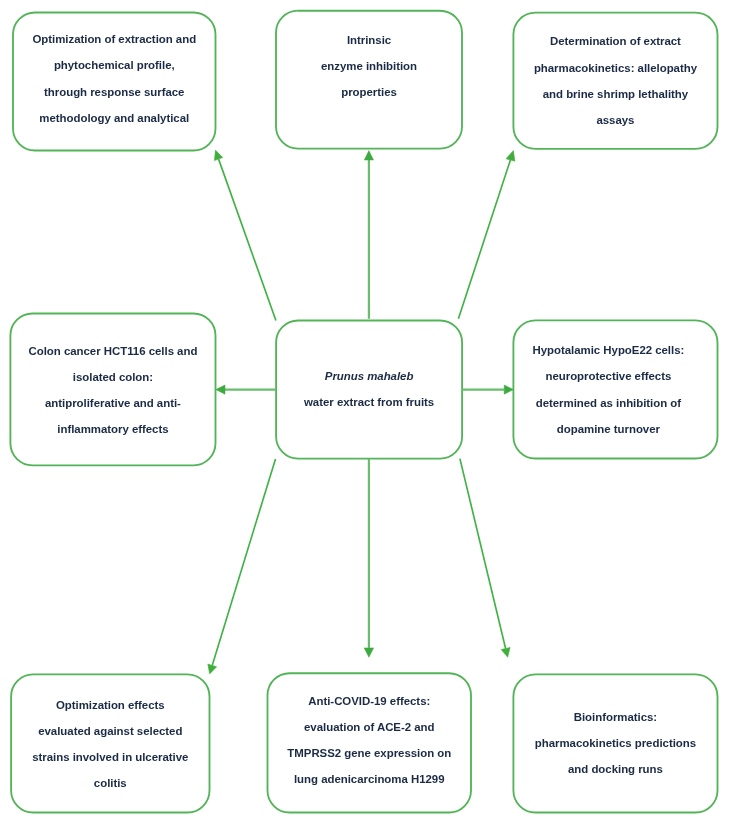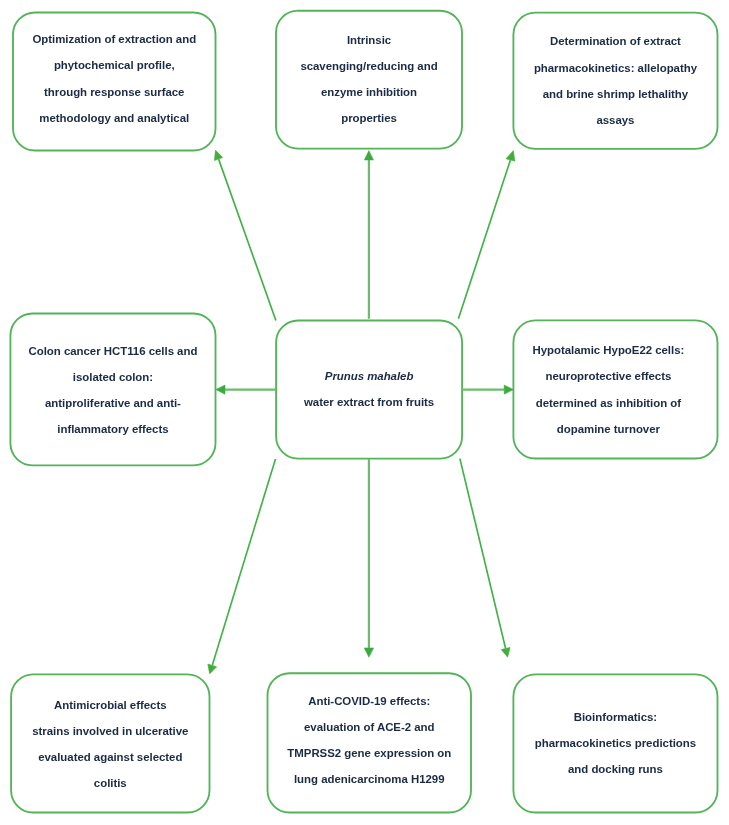--- a/index.html
+++ b/index.html
@@ -92,21 +92,20 @@
       <span class="line">Optimization of extraction and</span>
       <span class="line">phytochemical profile,</span>
       <span class="line">through response surface</span>
       <span class="line">methodology and analytical</span>
     </div>
   </div>
 
   <div class="node" style="left:276px; top:10.7px; width:186px; height:137.9px;">
     <div class="txt" style="top:15.9px;">
       <span class="line">Intrinsic</span>
-      <span class="line">scavenging/reducing and</span>
       <span class="line">enzyme inhibition</span>
       <span class="line">properties</span>
     </div>
   </div>
 
   <div class="node" style="left:513.4px; top:12.6px; width:204.1px; height:136.2px;">
     <div class="txt" style="top:15.9px;">
       <span class="line">Determination of extract</span>
       <span class="line">pharmacokinetics: allelopathy</span>
       <span class="line">and brine shrimp lethalithy</span>
@@ -134,23 +133,23 @@
     <div class="txt" style="top:16.9px;">
       <span class="line">Hypotalamic HypoE22 cells:</span>
       <span class="line">neuroprotective effects</span>
       <span class="line">determined as inhibition of</span>
       <span class="line">dopamine turnover</span>
     </div>
   </div>
 
   <div class="node" style="left:11.1px; top:674.4px; width:198.4px; height:138.1px;">
     <div class="txt" style="top:17.3px;">
-      <span class="line">Antimicrobial effects</span>
+      <span class="line">Optimization effects</span>
+      <span class="line">evaluated against selected</span>
       <span class="line">strains involved in ulcerative</span>
-      <span class="line">evaluated against selected</span>
       <span class="line">colitis</span>
     </div>
   </div>
 
   <div class="node" style="left:267.5px; top:673.2px; width:203.5px; height:139.3px;">
     <div class="txt" style="line-height:25.85px;top:15.9px;">
       <span class="line">Anti-COVID-19 effects:</span>
       <span class="line">evaluation of ACE-2 and</span>
       <span class="line">TMPRSS2 gene expression on</span>
       <span class="line">lung adenicarcinoma H1299</span>

